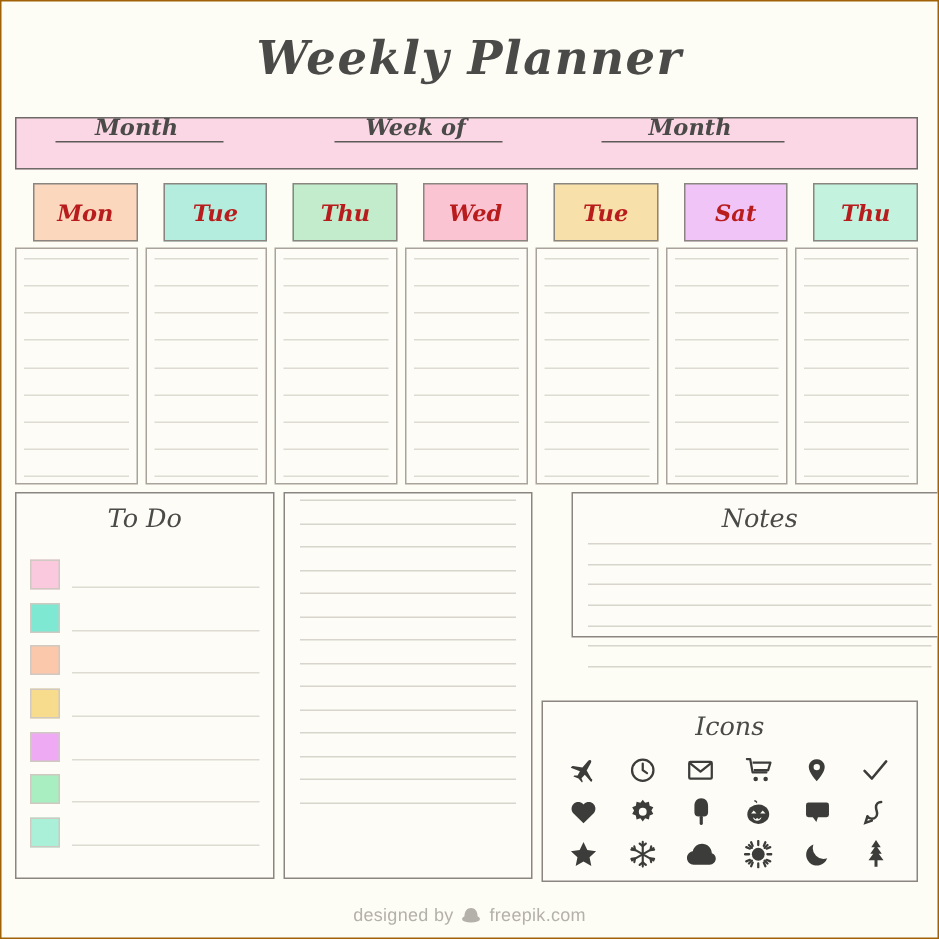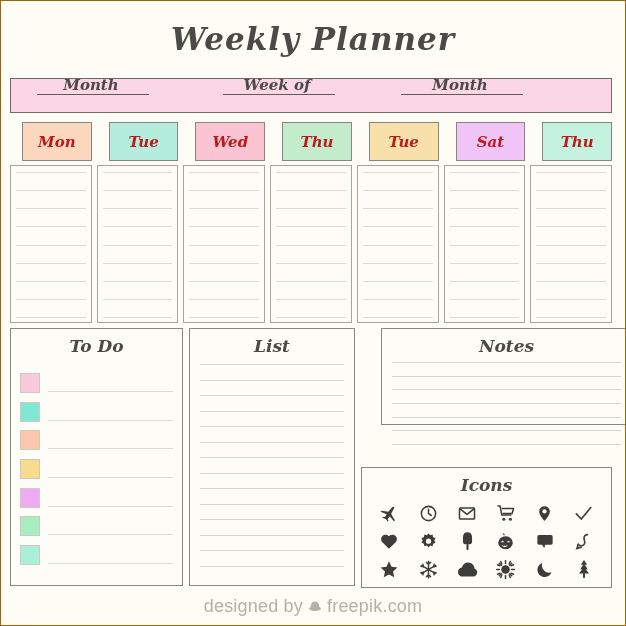--- a/index.html
+++ b/index.html
@@ -140,21 +140,21 @@
   .panel {
     position: absolute;
     box-sizing: border-box;
     border: 1.5px solid #8a8580;
     background: #fdfcf6;
   }
   .panel-title {
     text-align: center;
     font-family: "DejaVu Serif", serif;
     font-style: italic;
-    font-weight: bold;
+    font-weight: normal;
     font-size: 17px;
     color: #4a4a48;
     padding-top: 7px;
     height: 24px;
     line-height: 20px;
   }
 
   
   #todo-panel {
     left: 9px;
@@ -259,21 +259,21 @@
   .icon-cell svg { display: block; }
 
   
   #footer {
     position: absolute;
     left: 0;
     right: 0;
     bottom: 8px;
     text-align: center;
     font-family: "Liberation Sans", sans-serif;
-    font-size: 18px;
+    font-size: 12px;
     color: #b4b1aa;
     letter-spacing: 0.2px;
     display: flex;
     align-items: center;
     justify-content: center;
     gap: 5px;
   }
   #footer .fp-mark { display: inline-block; line-height: 0; }
 </style>
 </head>
@@ -299,25 +299,25 @@
       </div>
     </div>
 
     <div id="days-header">
         <div class="day-head" style="background: rgb(251, 215, 189);">
           <span>Mon</span>
         </div>
         <div class="day-head" style="background: rgb(180, 236, 221);">
           <span>Tue</span>
         </div>
+        <div class="day-head" style="background: rgb(194, 236, 203);">
+          <span>Thu</span>
+        </div>
         <div class="day-head" style="background: rgb(251, 196, 210);">
           <span>Wed</span>
-        </div>
-        <div class="day-head" style="background: rgb(194, 236, 203);">
-          <span>Thu</span>
         </div>
         <div class="day-head" style="background: rgb(248, 224, 170);">
           <span>Tue</span>
         </div>
         <div class="day-head" style="background: rgb(240, 196, 246);">
           <span>Sat</span>
         </div>
         <div class="day-head" style="background: rgb(195, 242, 222);">
           <span>Thu</span>
         </div>
@@ -430,21 +430,20 @@
             <div class="todo-line"></div>
           </div>
           <div class="todo-row">
             <div class="todo-box" style="background: rgb(170, 240, 216);"></div>
             <div class="todo-line"></div>
           </div>
         </div>
     </div>
 
     <div class="panel" id="list-panel">
-      <div class="panel-title">List</div>
       <div id="list-rows">
           <div class="ln"></div>
           <div class="ln"></div>
           <div class="ln"></div>
           <div class="ln"></div>
           <div class="ln"></div>
           <div class="ln"></div>
           <div class="ln"></div>
           <div class="ln"></div>
           <div class="ln"></div>

